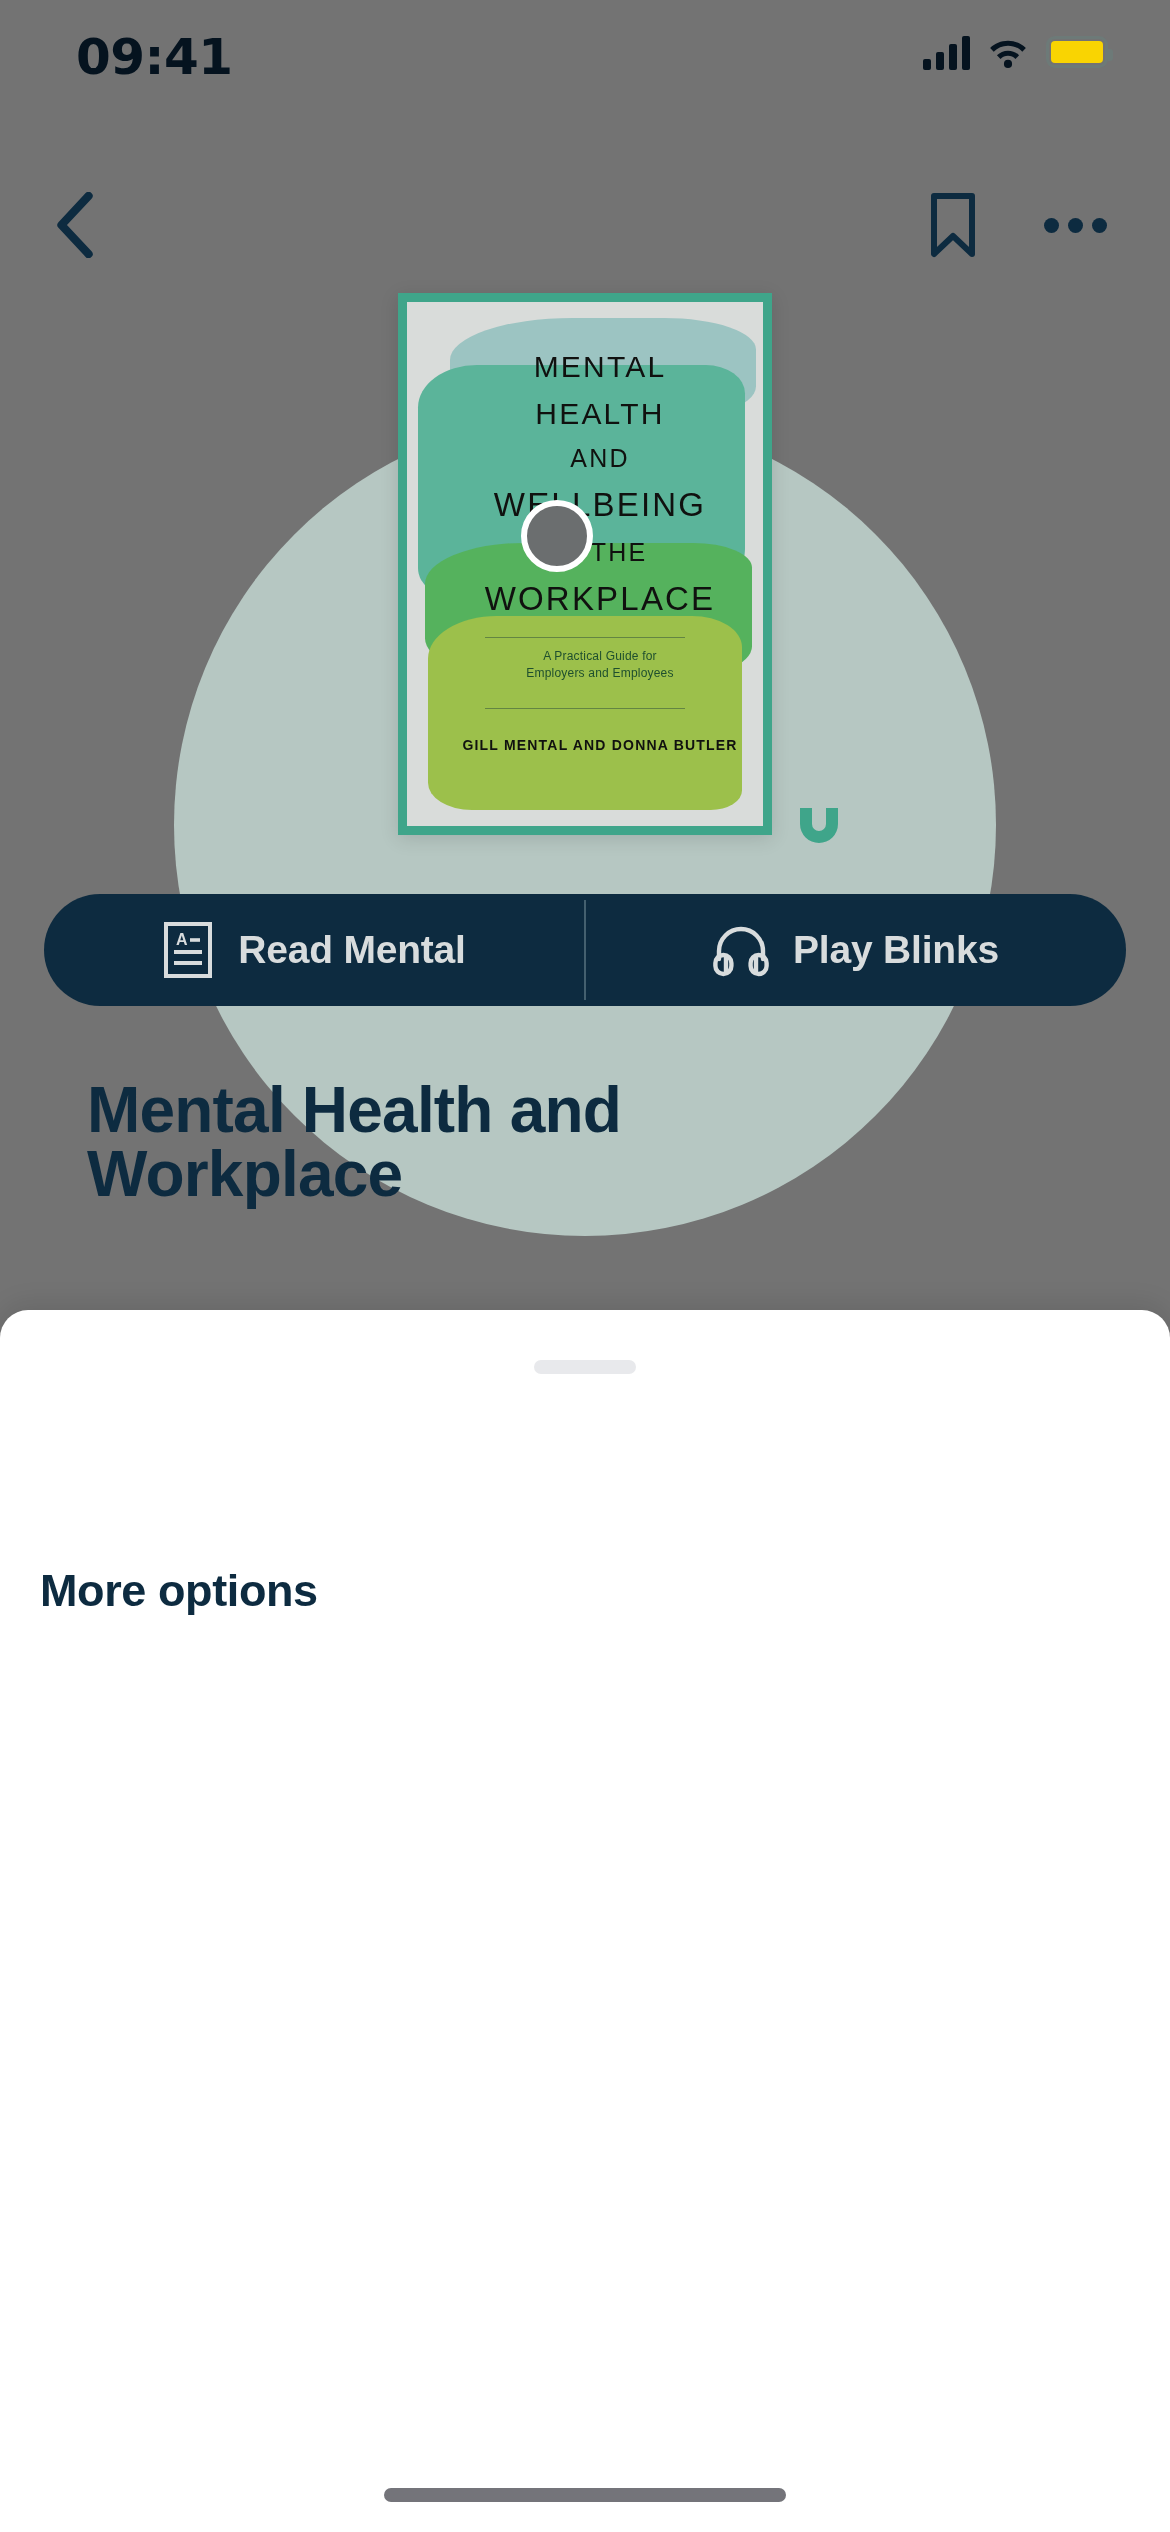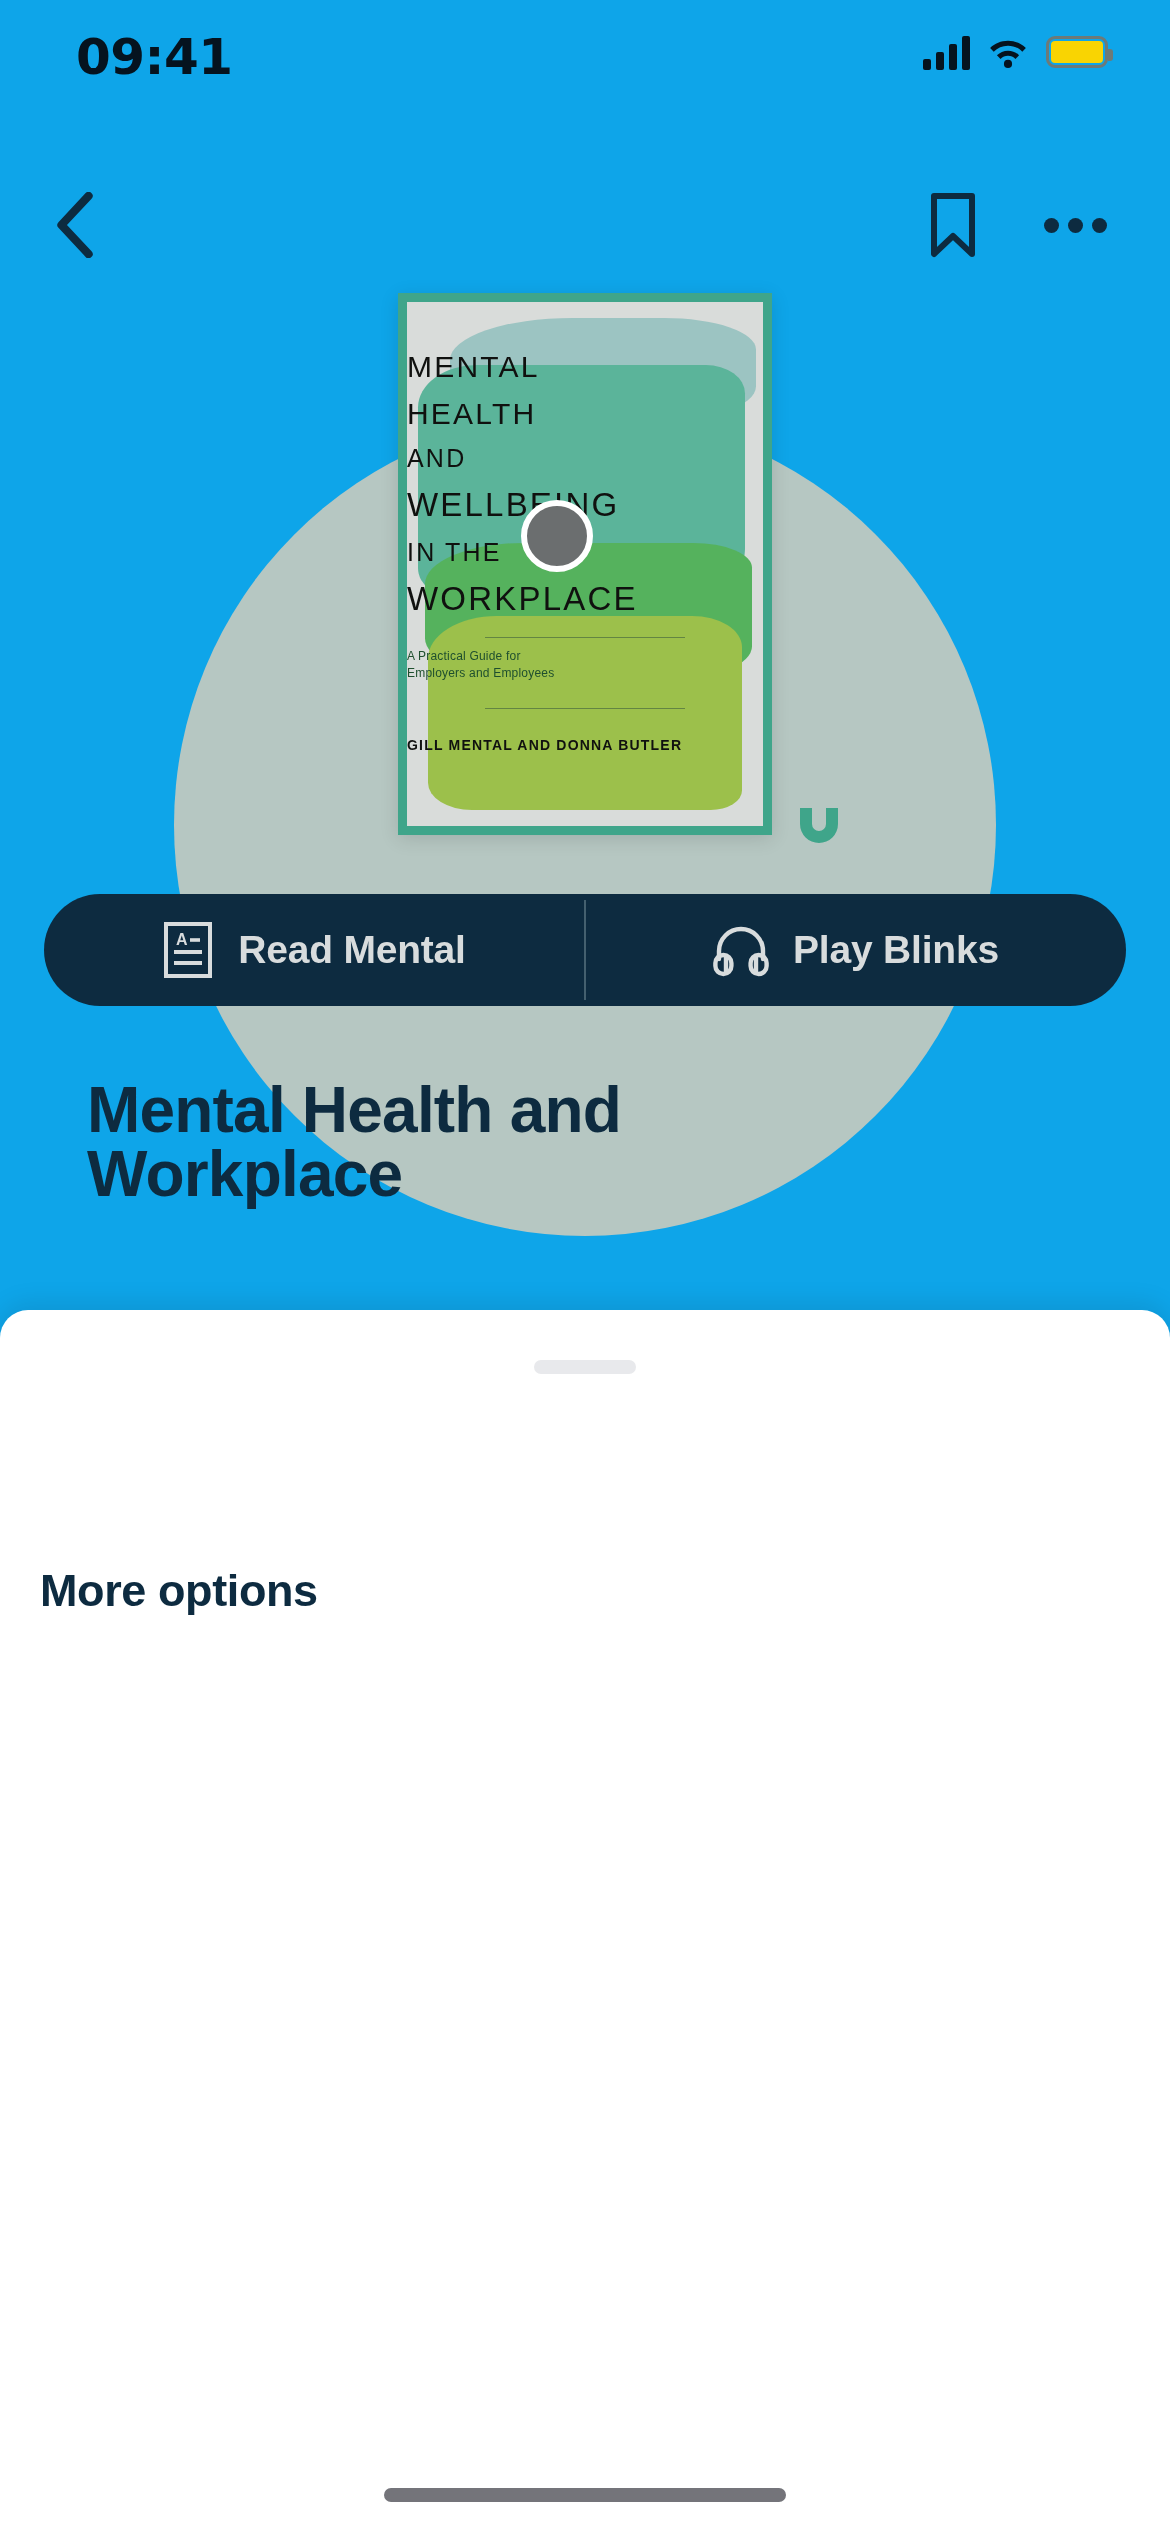--- a/index.html
+++ b/index.html
@@ -9,21 +9,21 @@
   }
   body {
     font-family: "Liberation Sans", sans-serif;
     -webkit-font-smoothing: antialiased;
   }
   .phone {
     position: relative;
     width: 1170px;
     height: 2532px;
     overflow: hidden;
-    background: #0ea5e9;
+    background: #737373;
   }
 
   
   .status-bar {
     position: absolute;
     top: 0; left: 0;
     width: 1170px;
     height: 132px;
     z-index: 40;
   }
@@ -199,22 +199,23 @@
     width: 88%;
     height: 37%;
     background: #9cc04b;
     border-radius: 22% 16% 10% 14%;
   }
   .cover-text {
     position: absolute;
     inset: 0;
     z-index: 3;
     color: #10110f;
-    text-align: left;
+    text-align: center;
     font-family: "Liberation Sans", sans-serif;
+    padding-left: 15px;
   }
   .ct-line {
     letter-spacing: 2.2px;
     font-weight: 400;
     line-height: 1.0;
   }
   .ct-1 { position: absolute; top: 9.5%;  width: 100%; font-size: 30px; }
   .ct-2 { position: absolute; top: 18.5%; width: 100%; font-size: 30px; }
   .ct-3 { position: absolute; top: 27.5%; width: 100%; font-size: 25px; }
   .ct-4 { position: absolute; top: 35.5%; width: 100%; font-size: 33px; }

